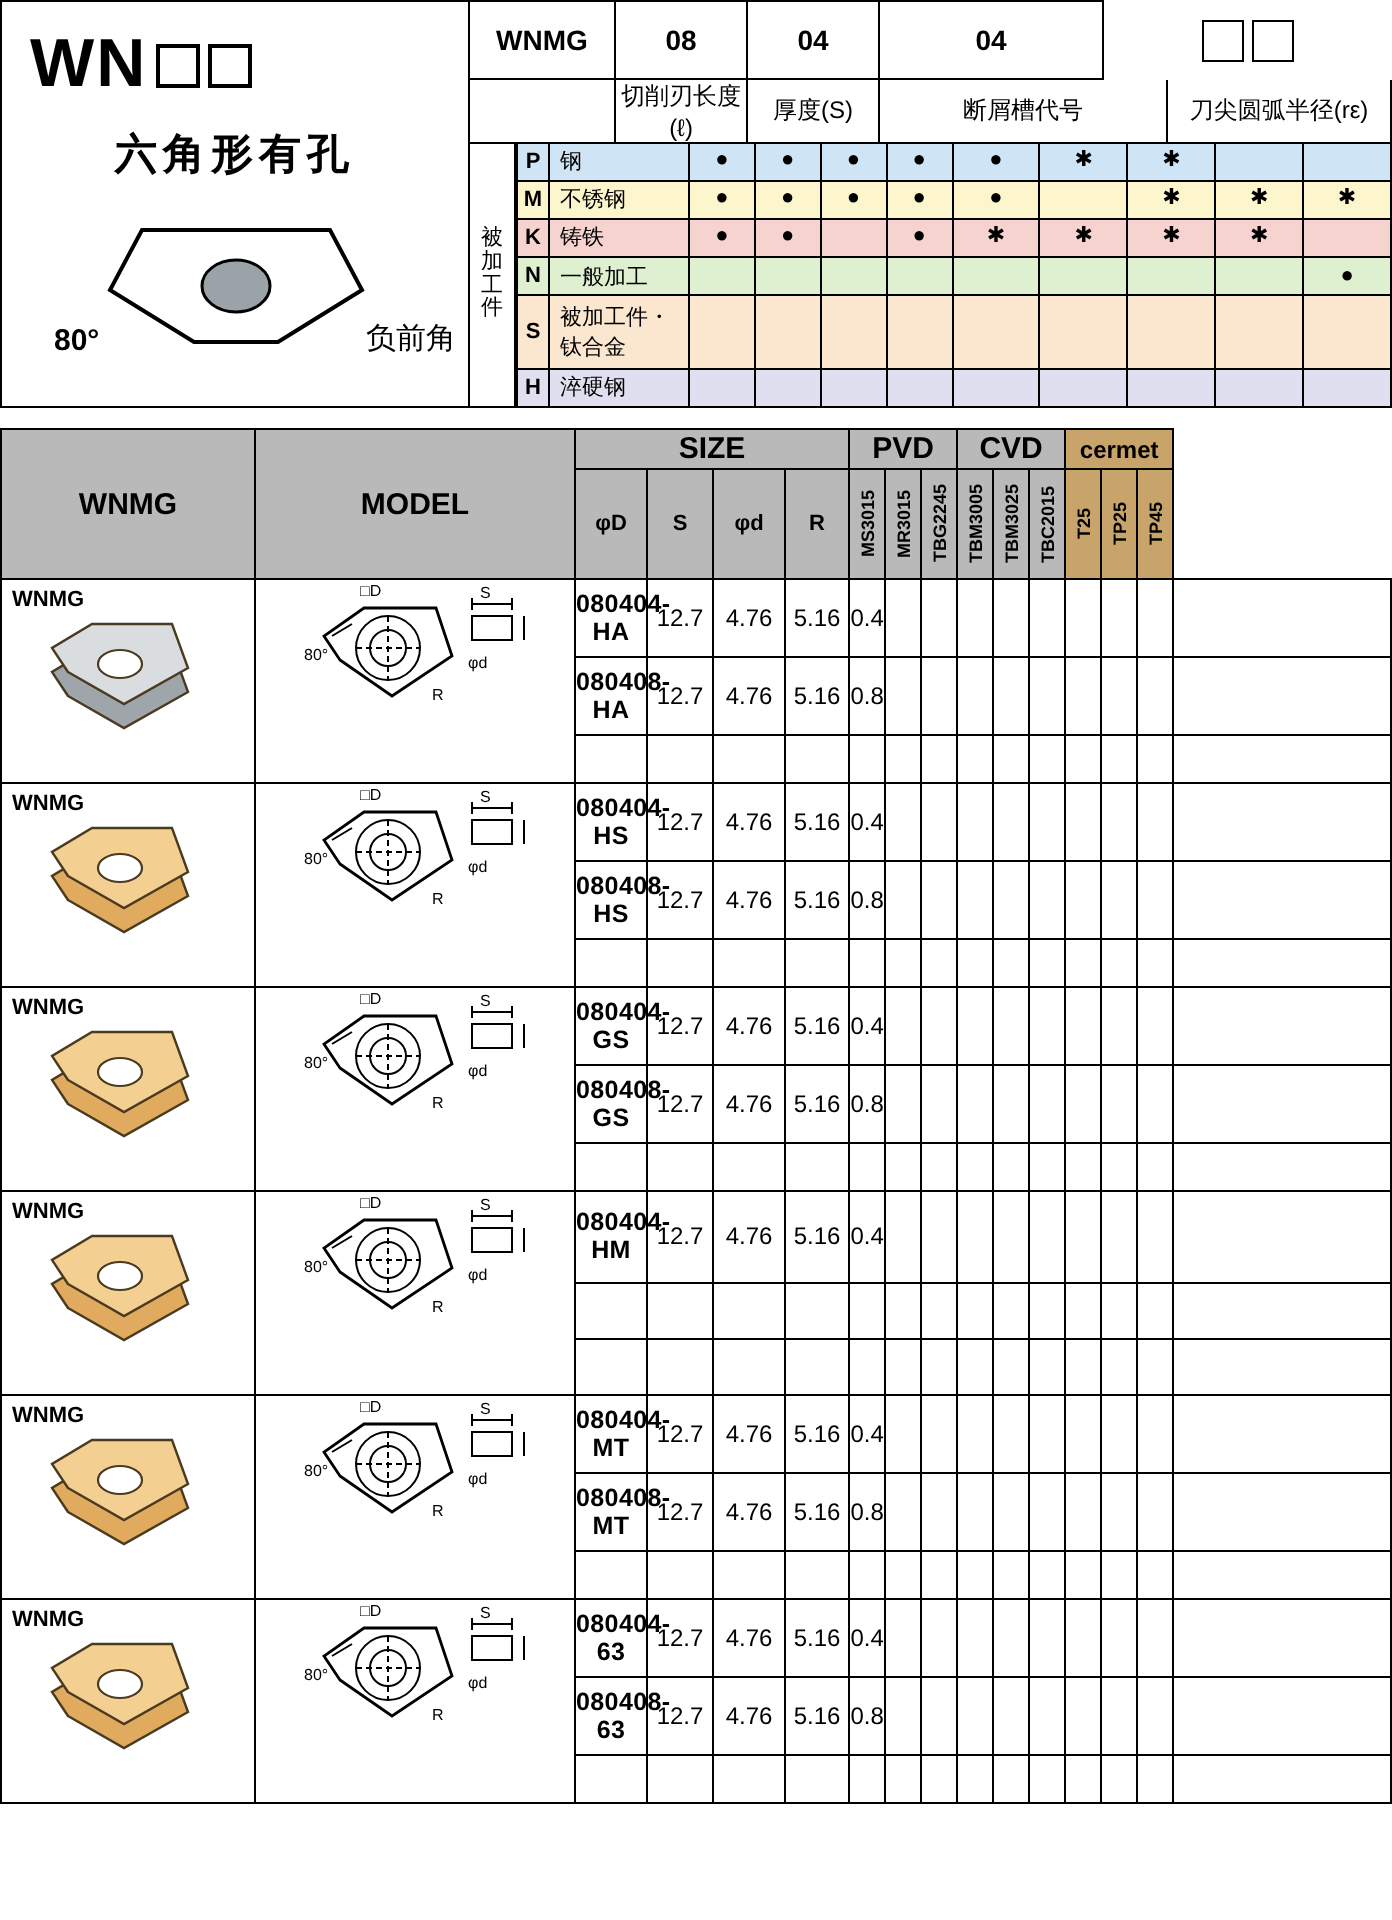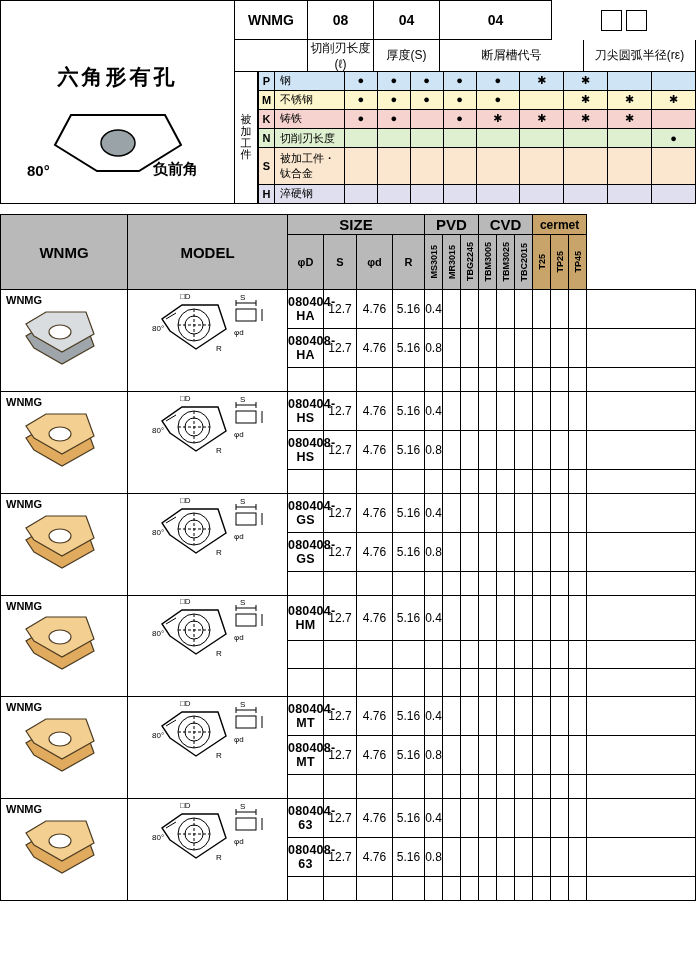--- a/index.html
+++ b/index.html
@@ -29,21 +29,21 @@
     text-align: center; font-size: 21px; font-weight: bold; letter-spacing: 3px;
   }
   .shape-draw {
     position: absolute; top: 104px; left: 0; width: 100%;
     display: flex; justify-content: center;
   }
   .angle-left {
     position: absolute; left: 26px; bottom: 24px; font-size: 15px; font-weight: bold;
   }
   .angle-right {
-    position: absolute; right: 36px; bottom: 24px; font-size: 15px; font-weight: bold;
+    position: absolute; right: 6px; bottom: 24px; font-size: 15px; font-weight: normal;
   }
 
   .top-right { width: 462px; position: relative; }
 
   
   .modelrow { width: 462px; height: 40px; display: flex; }
   .modelrow .cell {
     border: 1px solid #000; border-left: none;
     display: flex; align-items: center; justify-content: center;
     font-size: 14px; font-weight: bold; background: #fff;
@@ -124,20 +124,25 @@
   .wnmg-tag { position: absolute; top: 4px; left: 5px; font-size: 11px; font-weight: bold; }
 </style>
 </head>
 <body>
 
 <div class="page">
 
   <div class="top">
 
     <div class="top-left">
+      <div class="wn-logo">
+        <span class="wn-text">WN</span>
+        <span class="wn-box"></span>
+        <span class="wn-box"></span>
+      </div>
       <div class="hex-title">六角形有孔</div>
       <div class="shape-draw">
         <svg width="150" height="74" viewBox="0 0 150 74">
           <polygon points="28,10 122,10 138,40 96,66 54,66 12,40" fill="#ffffff" stroke="#000" stroke-width="2"></polygon>
           <ellipse cx="75" cy="38" rx="17" ry="13" fill="#9aa3a8" stroke="#000" stroke-width="1.5"></ellipse>
         </svg>
       </div>
       <div class="angle-left">80°</div>
       <div class="angle-right">负前角</div>
     </div>
@@ -204,21 +209,21 @@
                   <td class="dot"></td>
                   <td class="dot">●</td>
                   <td class="dot">✱</td>
                   <td class="dot">✱</td>
                   <td class="dot">✱</td>
                   <td class="dot">✱</td>
                   <td class="dot"></td>
                 </tr>
                 <tr class="row-N">
                   <td class="lcol">N</td>
-                  <td class="ncol">切削刃长度</td>
+                  <td class="ncol">一般加工</td>
                   <td class="dot"></td>
                   <td class="dot"></td>
                   <td class="dot"></td>
                   <td class="dot"></td>
                   <td class="dot"></td>
                   <td class="dot"></td>
                   <td class="dot"></td>
                   <td class="dot"></td>
                   <td class="dot">●</td>
                 </tr>

